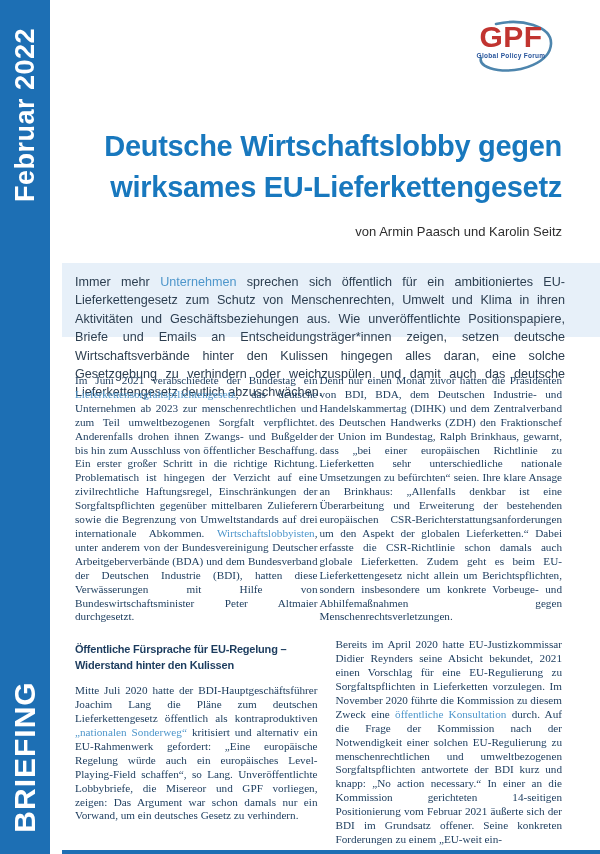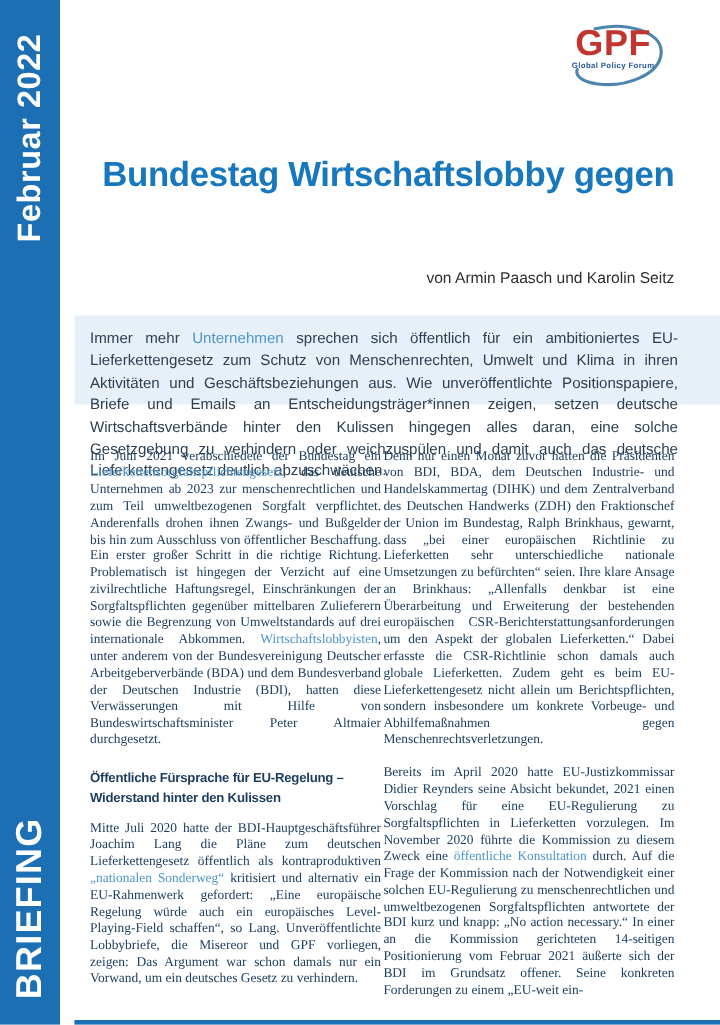--- a/index.html
+++ b/index.html
@@ -49,21 +49,21 @@
   .summary-text{margin:0;font-size:12.6px;line-height:18.4px;text-align:justify;
            color:var(--summary-text,#2c3e50);}
 
   
   .columns{position:absolute;left:75px;top:374px;width:487px;
            display:grid;grid-template-columns:1fr 1fr;column-gap:2px;}
   .col{min-width:0;}
   .body-p{margin:0;font-family:"Liberation Serif",serif;font-size:11.2px;
           line-height:13.9px;text-align:justify;color:var(--body-text,#1f3f60);
           hyphens:auto;}
-  .body-p + .body-p{margin-top:14px;}
+  .body-p + .body-p{margin-top:14px;margin-left:16px;}
   .col-heading{margin:17px 0 11px;font-family:"Liberation Sans",sans-serif;
           font-size:11px;line-height:16px;font-weight:bold;letter-spacing:-.2px;
           color:var(--heading-text,#1c3c5e);white-space:pre-line;}
   .link{color:var(--link-blue,#4e96cb);}
 </style>
 </head>
 <body>
 
 <div class="page">
 
@@ -76,21 +76,21 @@
 
 
   <div class="logo-gpf">
     <svg class="gpf-swoosh" viewBox="0 0 90 56" fill="none" xmlns="http://www.w3.org/2000/svg">
       <path d="M 30 5 C 55 -1, 86 7, 85 25 C 84 43, 56 54, 32 51 C 21 49.5, 13 45, 15 39" stroke="#4d85ad" stroke-width="2.6" stroke-linecap="round" fill="none"></path>
     </svg>
     <div class="gpf-name">GPF</div>
     <div class="gpf-tagline">Global Policy Forum</div>
   </div>
 
-  <h1 class="title"><span>Bundestag Wirtschaftslobby gegen</span><br></h1>
+  <h1 class="title"><span>Deutsche Wirtschaftslobby gegen</span><br><span>wirksames EU-Lieferkettengesetz</span></h1>
 
   <div class="byline">von Armin Paasch und Karolin Seitz</div>
 
   <div class="summary">
     <p class="summary-text">Immer mehr <span class="link">Unternehmen</span> sprechen sich öffentlich für ein ambitioniertes EU-Lieferkettengesetz zum Schutz von Menschenrechten, Umwelt und Klima in ihren Aktivitäten und Geschäftsbeziehungen aus. Wie unveröffentlichte Positionspapiere, Briefe und Emails an Entscheidungsträger*innen zeigen, setzen deutsche Wirtschaftsverbände hinter den Kulissen hingegen alles daran, eine solche Gesetzgebung zu verhindern oder weichzuspülen und damit auch das deutsche Lieferkettengesetz deutlich abzuschwächen.</p>
   </div>
 
   <main class="columns">
     <div class="col">
         <p class="body-p">Im Juni 2021 verabschiedete der Bundestag ein <span class="link">Lieferkettensorgfaltspflichtengesetz</span>, das deutsche Unternehmen ab 2023 zur menschenrechtlichen und zum Teil umweltbezogenen Sorgfalt verpflichtet. Anderenfalls drohen ihnen Zwangs- und Bußgelder bis hin zum Ausschluss von öffentlicher Beschaffung. Ein erster großer Schritt in die richtige Richtung. Problematisch ist hingegen der Verzicht auf eine zivilrechtliche Haftungsregel, Einschränkungen der Sorgfaltspflichten gegenüber mittelbaren Zulieferern sowie die Begrenzung von Umweltstandards auf drei internationale Abkommen. <span class="link">Wirtschaftslobbyisten</span>, unter anderem von der Bundesvereinigung Deutscher Arbeitgeberverbände (BDA) und dem Bundesverband der Deutschen Industrie (BDI), hatten diese Verwässerungen mit Hilfe von Bundeswirtschaftsminister Peter Altmaier durchgesetzt.</p>

